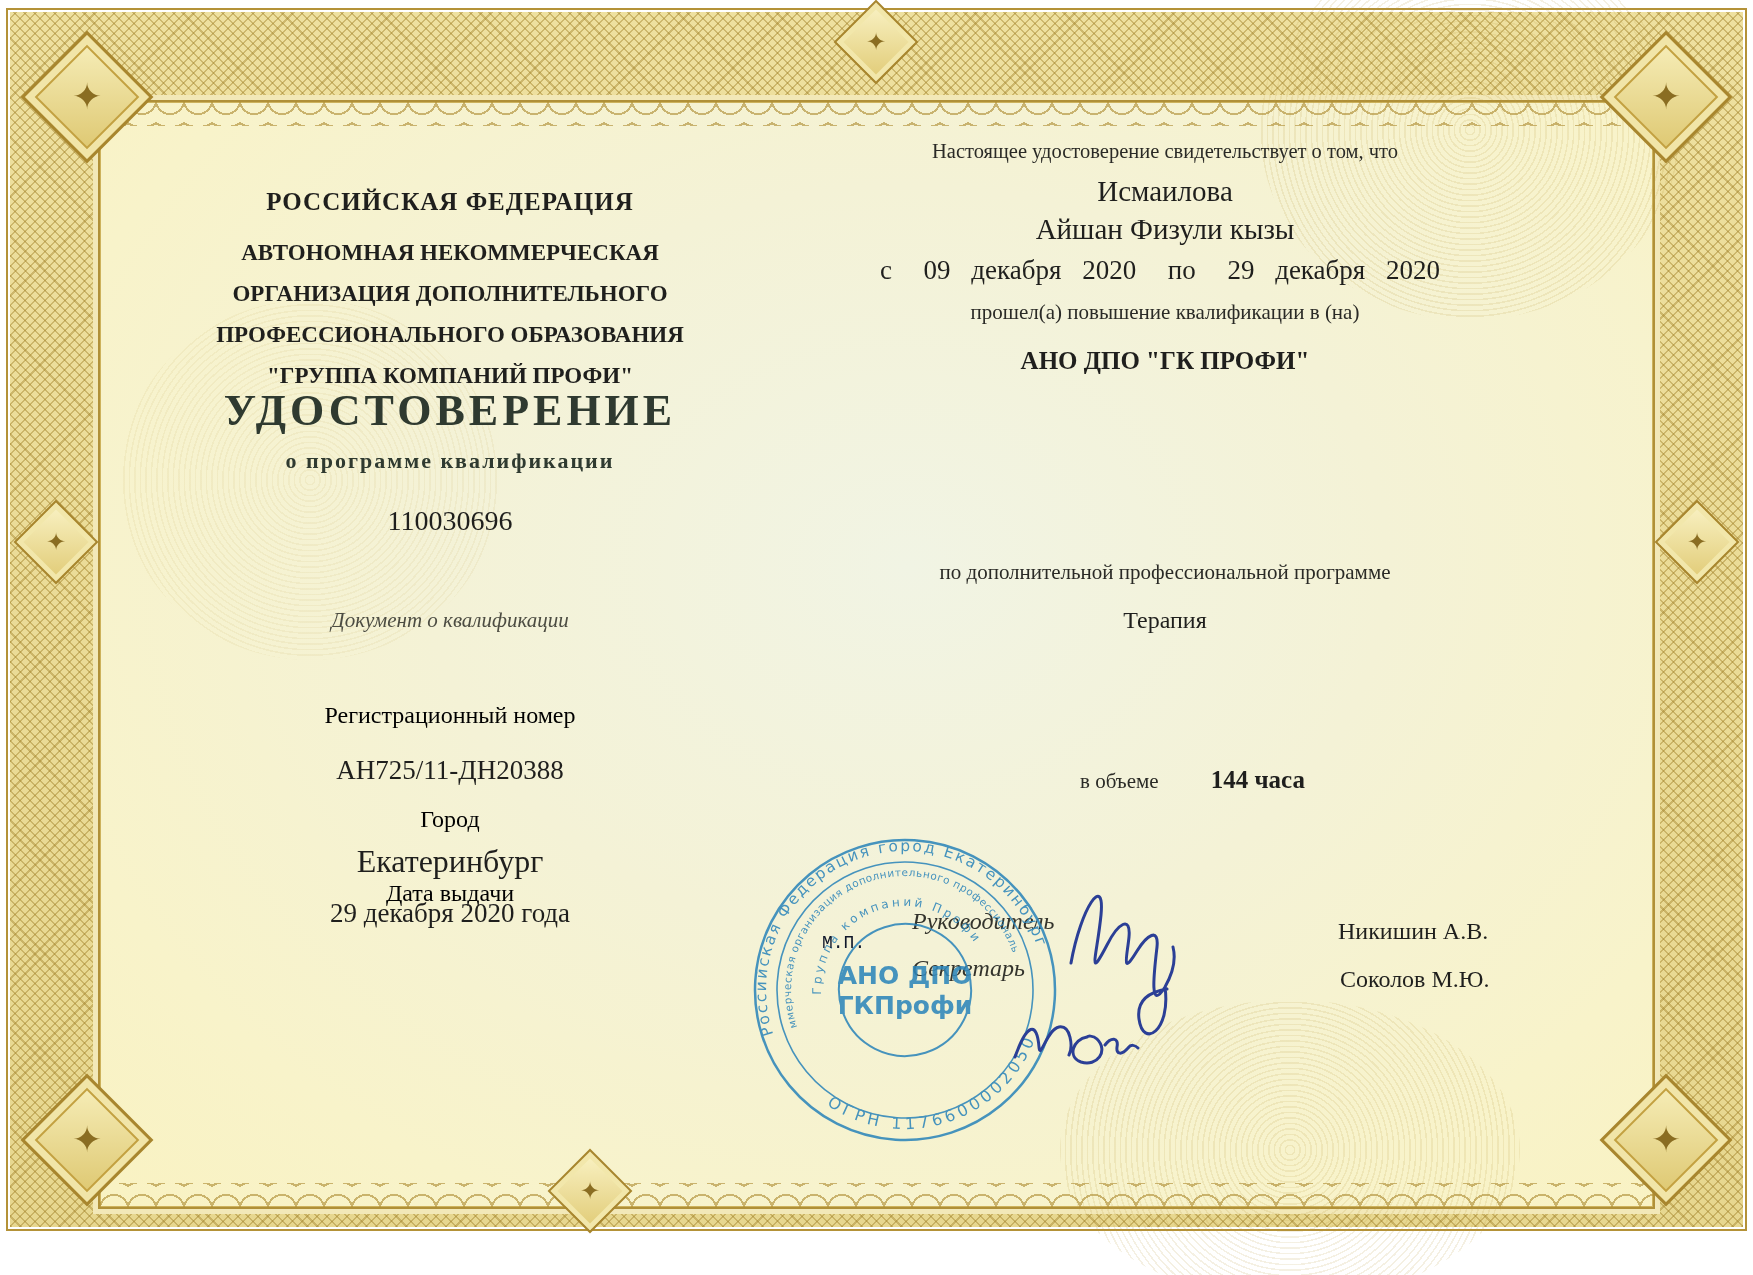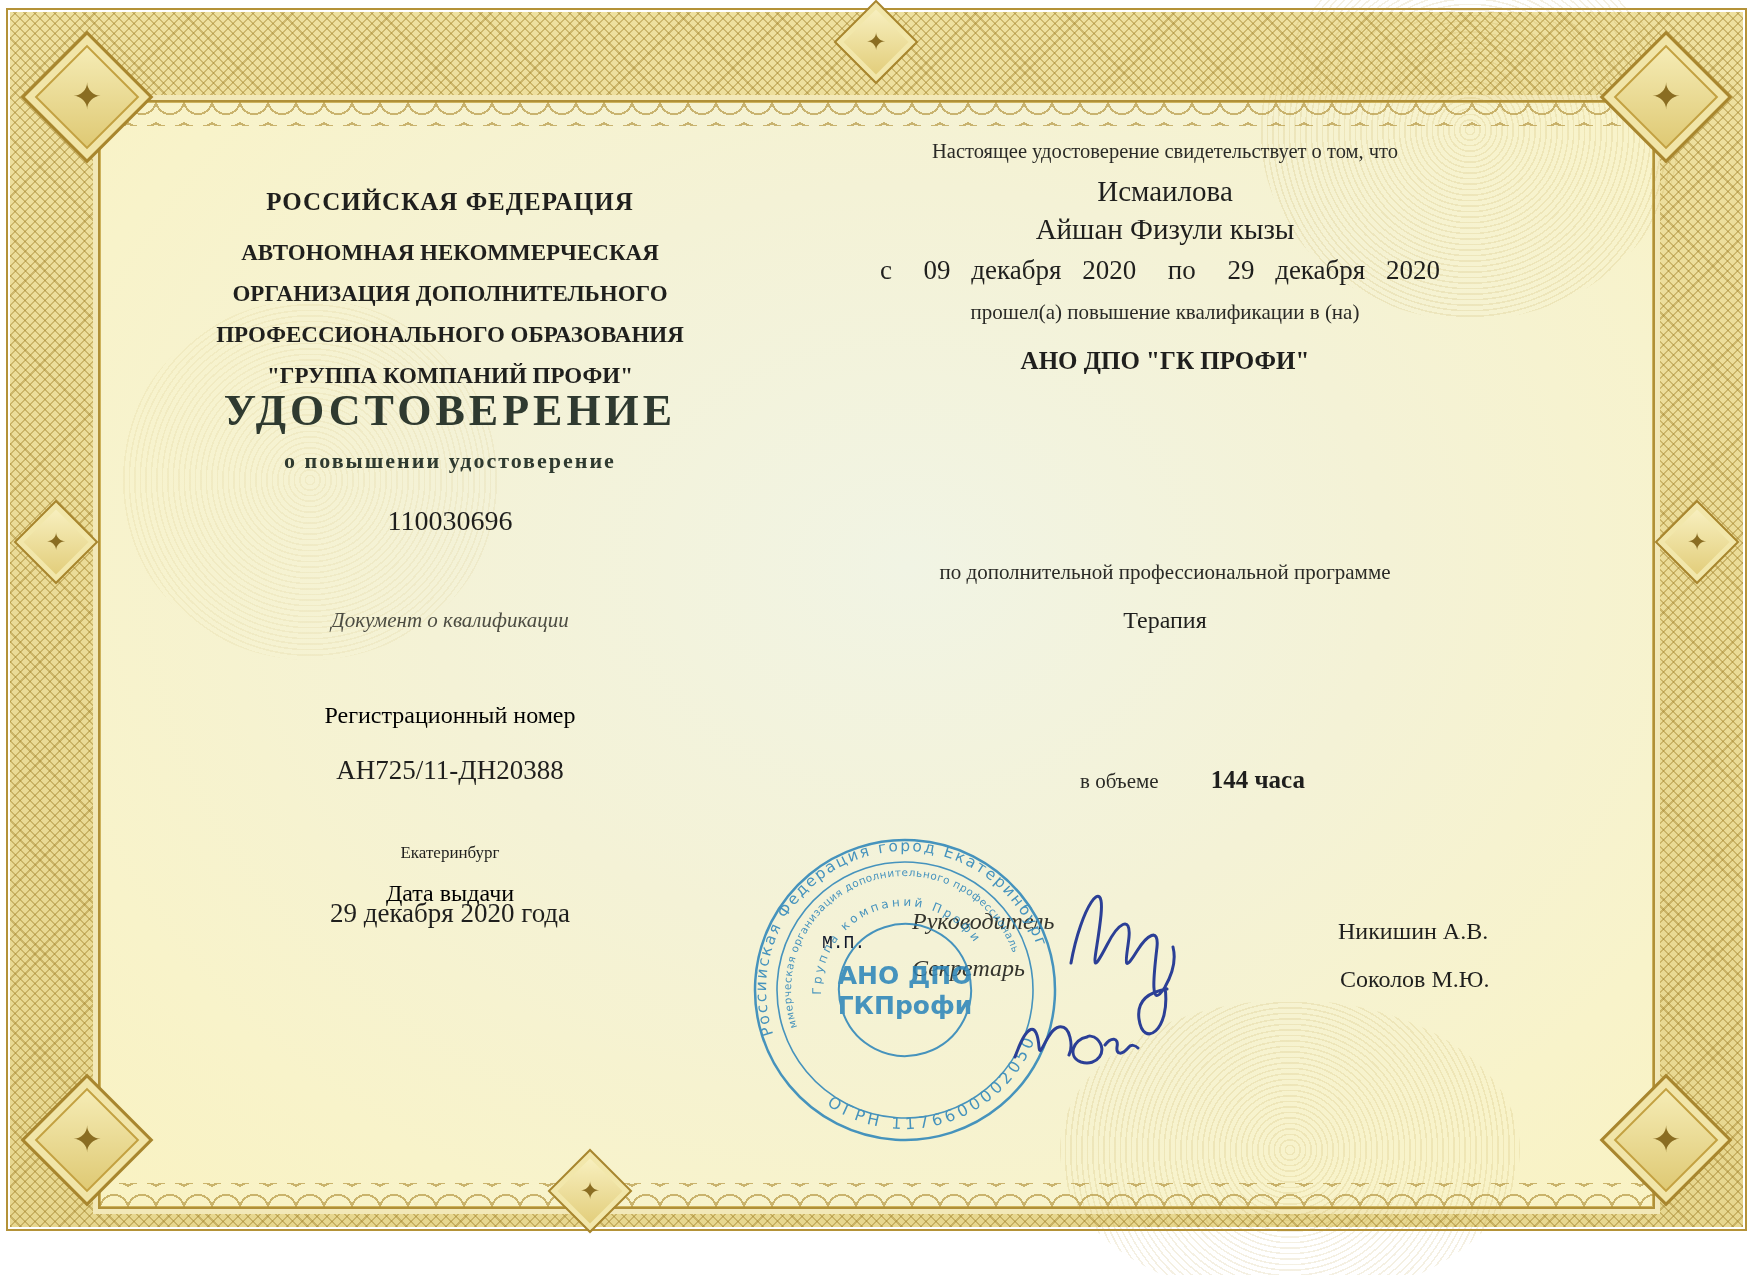--- a/index.html
+++ b/index.html
@@ -129,26 +129,27 @@
       <div class="diamond"></div>
       <span class="star">✦</span>
     </div>
 
   <div class="abs center leftcol country" style="top:188px;">РОССИЙСКАЯ ФЕДЕРАЦИЯ</div>
   <div class="abs center leftcol org" style="top:232px;">АВТОНОМНАЯ НЕКОММЕРЧЕСКАЯ
 ОРГАНИЗАЦИЯ ДОПОЛНИТЕЛЬНОГО
 ПРОФЕССИОНАЛЬНОГО ОБРАЗОВАНИЯ
 "ГРУППА КОМПАНИЙ ПРОФИ"</div>
   <div class="abs center leftcol doc-title" style="top:385px;">УДОСТОВЕРЕНИЕ</div>
-  <div class="abs center leftcol doc-subtitle" style="top:448px;">о повышении удостоверение</div>
+  <div class="abs center leftcol doc-subtitle" style="top:448px;">о программе квалификации</div>
   <div class="abs center leftcol blank-number" style="top:505px;">110030696</div>
   <div class="abs center leftcol doc-kind" style="top:608px;">Документ о квалификации</div>
   <div class="abs center leftcol label-serif" style="top:702px;">Регистрационный номер</div>
   <div class="abs center leftcol value-serif" style="top:755px;">АН725/11-ДН20388</div>
-  <div class="abs center leftcol" style="top:843px;font-size:17px;">Екатеринбург</div>
+  <div class="abs center leftcol label-serif" style="top:806px;">Город</div>
+  <div class="abs center leftcol" style="top:843px;font-size:32px;">Екатеринбург</div>
   <div class="abs center leftcol label-serif" style="top:880px;">Дата выдачи</div>
   <div class="abs center leftcol value-serif" style="top:898px;">29 декабря 2020 года</div>
 
   <div class="abs center rightcol intro" style="top:140px;">Настоящее удостоверение свидетельствует о том, что</div>
   <div class="abs center rightcol person" style="top:175px;">Исмаилова</div>
   <div class="abs center rightcol person" style="top:213px;">Айшан Физули кызы</div>
 
   <div class="abs dates-row" style="left:880px;top:255px;width:560px;">
     <span>с</span>
     <span class="d">09 декабря 2020</span>

